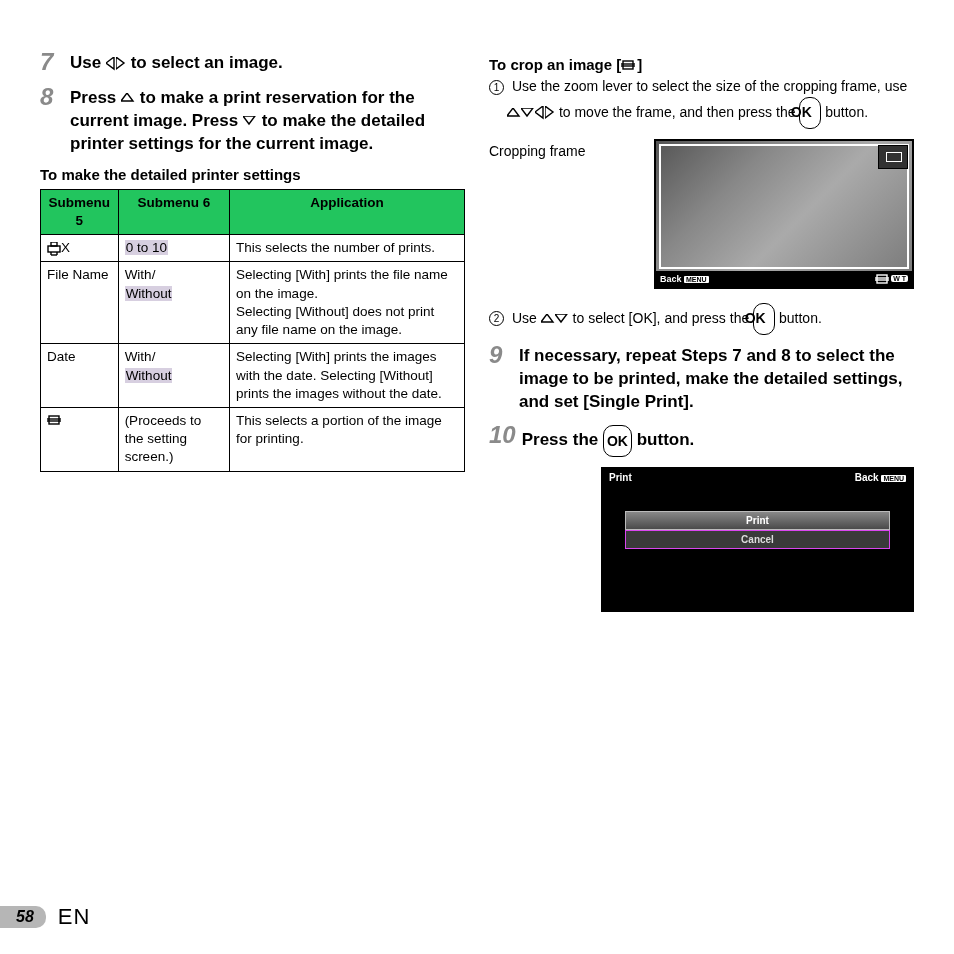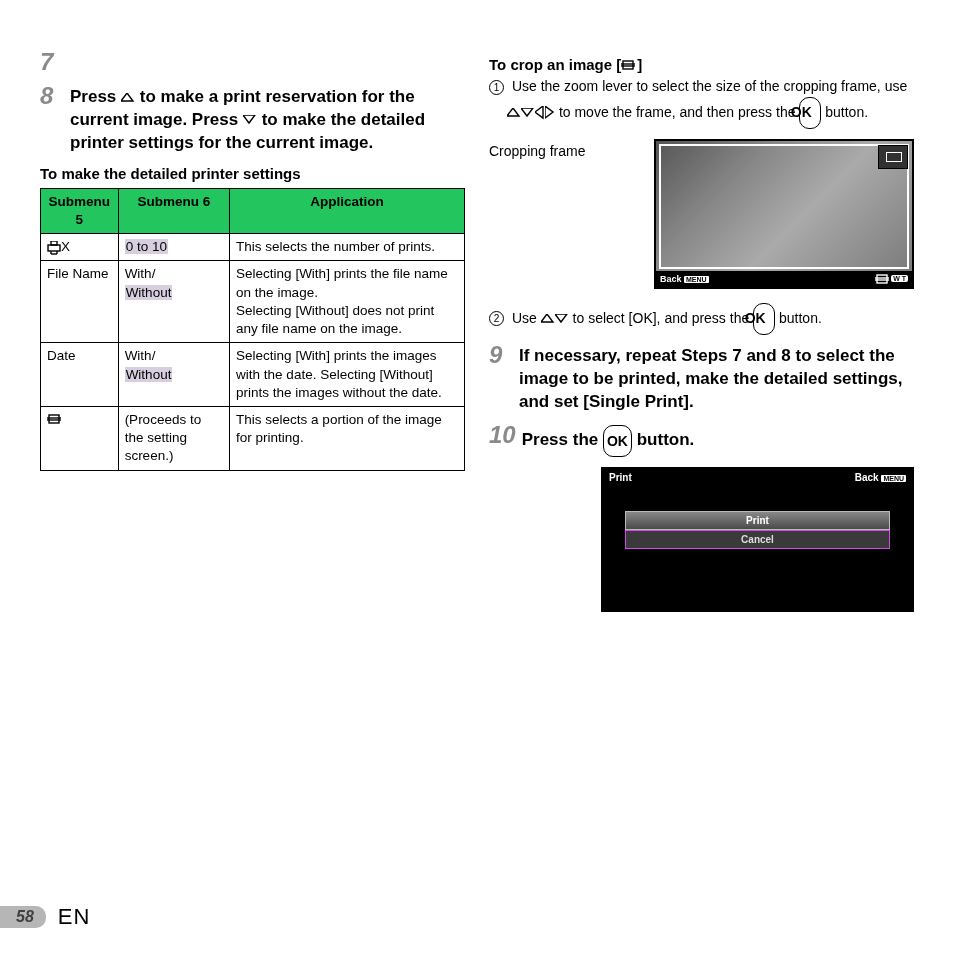--- a/index.html
+++ b/index.html
@@ -204,21 +204,21 @@
     align-items: center;
     gap: 12px;
   }
   .page-tab {
     background: #b6b6b6;
     border-radius: 0 10px 10px 0;
     padding: 2px 12px 2px 16px;
     font-weight: bold;
     font-style: italic;
     font-size: 16px;
-    color: #404040;
+    color: #000000;
   }
   .lang {
     font-size: 22px;
     letter-spacing: 1px;
   }
   svg.inline { vertical-align: middle; }
 </style>
 </head>
 <body>
 
@@ -254,20 +254,29 @@
       <line x1="0" y1="7" x2="14" y2="7" stroke="#fff" stroke-width="1.4"></line>
     </g>
   </defs>
 </svg>
 
 <div class="page">
 
   <div class="col">
     <div class="step">
       <div class="step-num">7</div>
+      <div class="step-text">
+        <span>Use </span>
+        <svg class="inline" width="10" height="14">
+            <use href="#tri-left"></use>
+          </svg><svg class="inline" width="10" height="14">
+            <use href="#tri-right"></use>
+          </svg>
+        <span> to select an image.</span>
+      </div>
     </div>
 
     <div class="step">
       <div class="step-num">8</div>
       <div class="step-text">
         <span>Press </span>
         <svg class="inline" width="14" height="10">
             <use href="#tri-up"></use>
           </svg>
         <span> to make a print reservation for the current image. Press </span>

